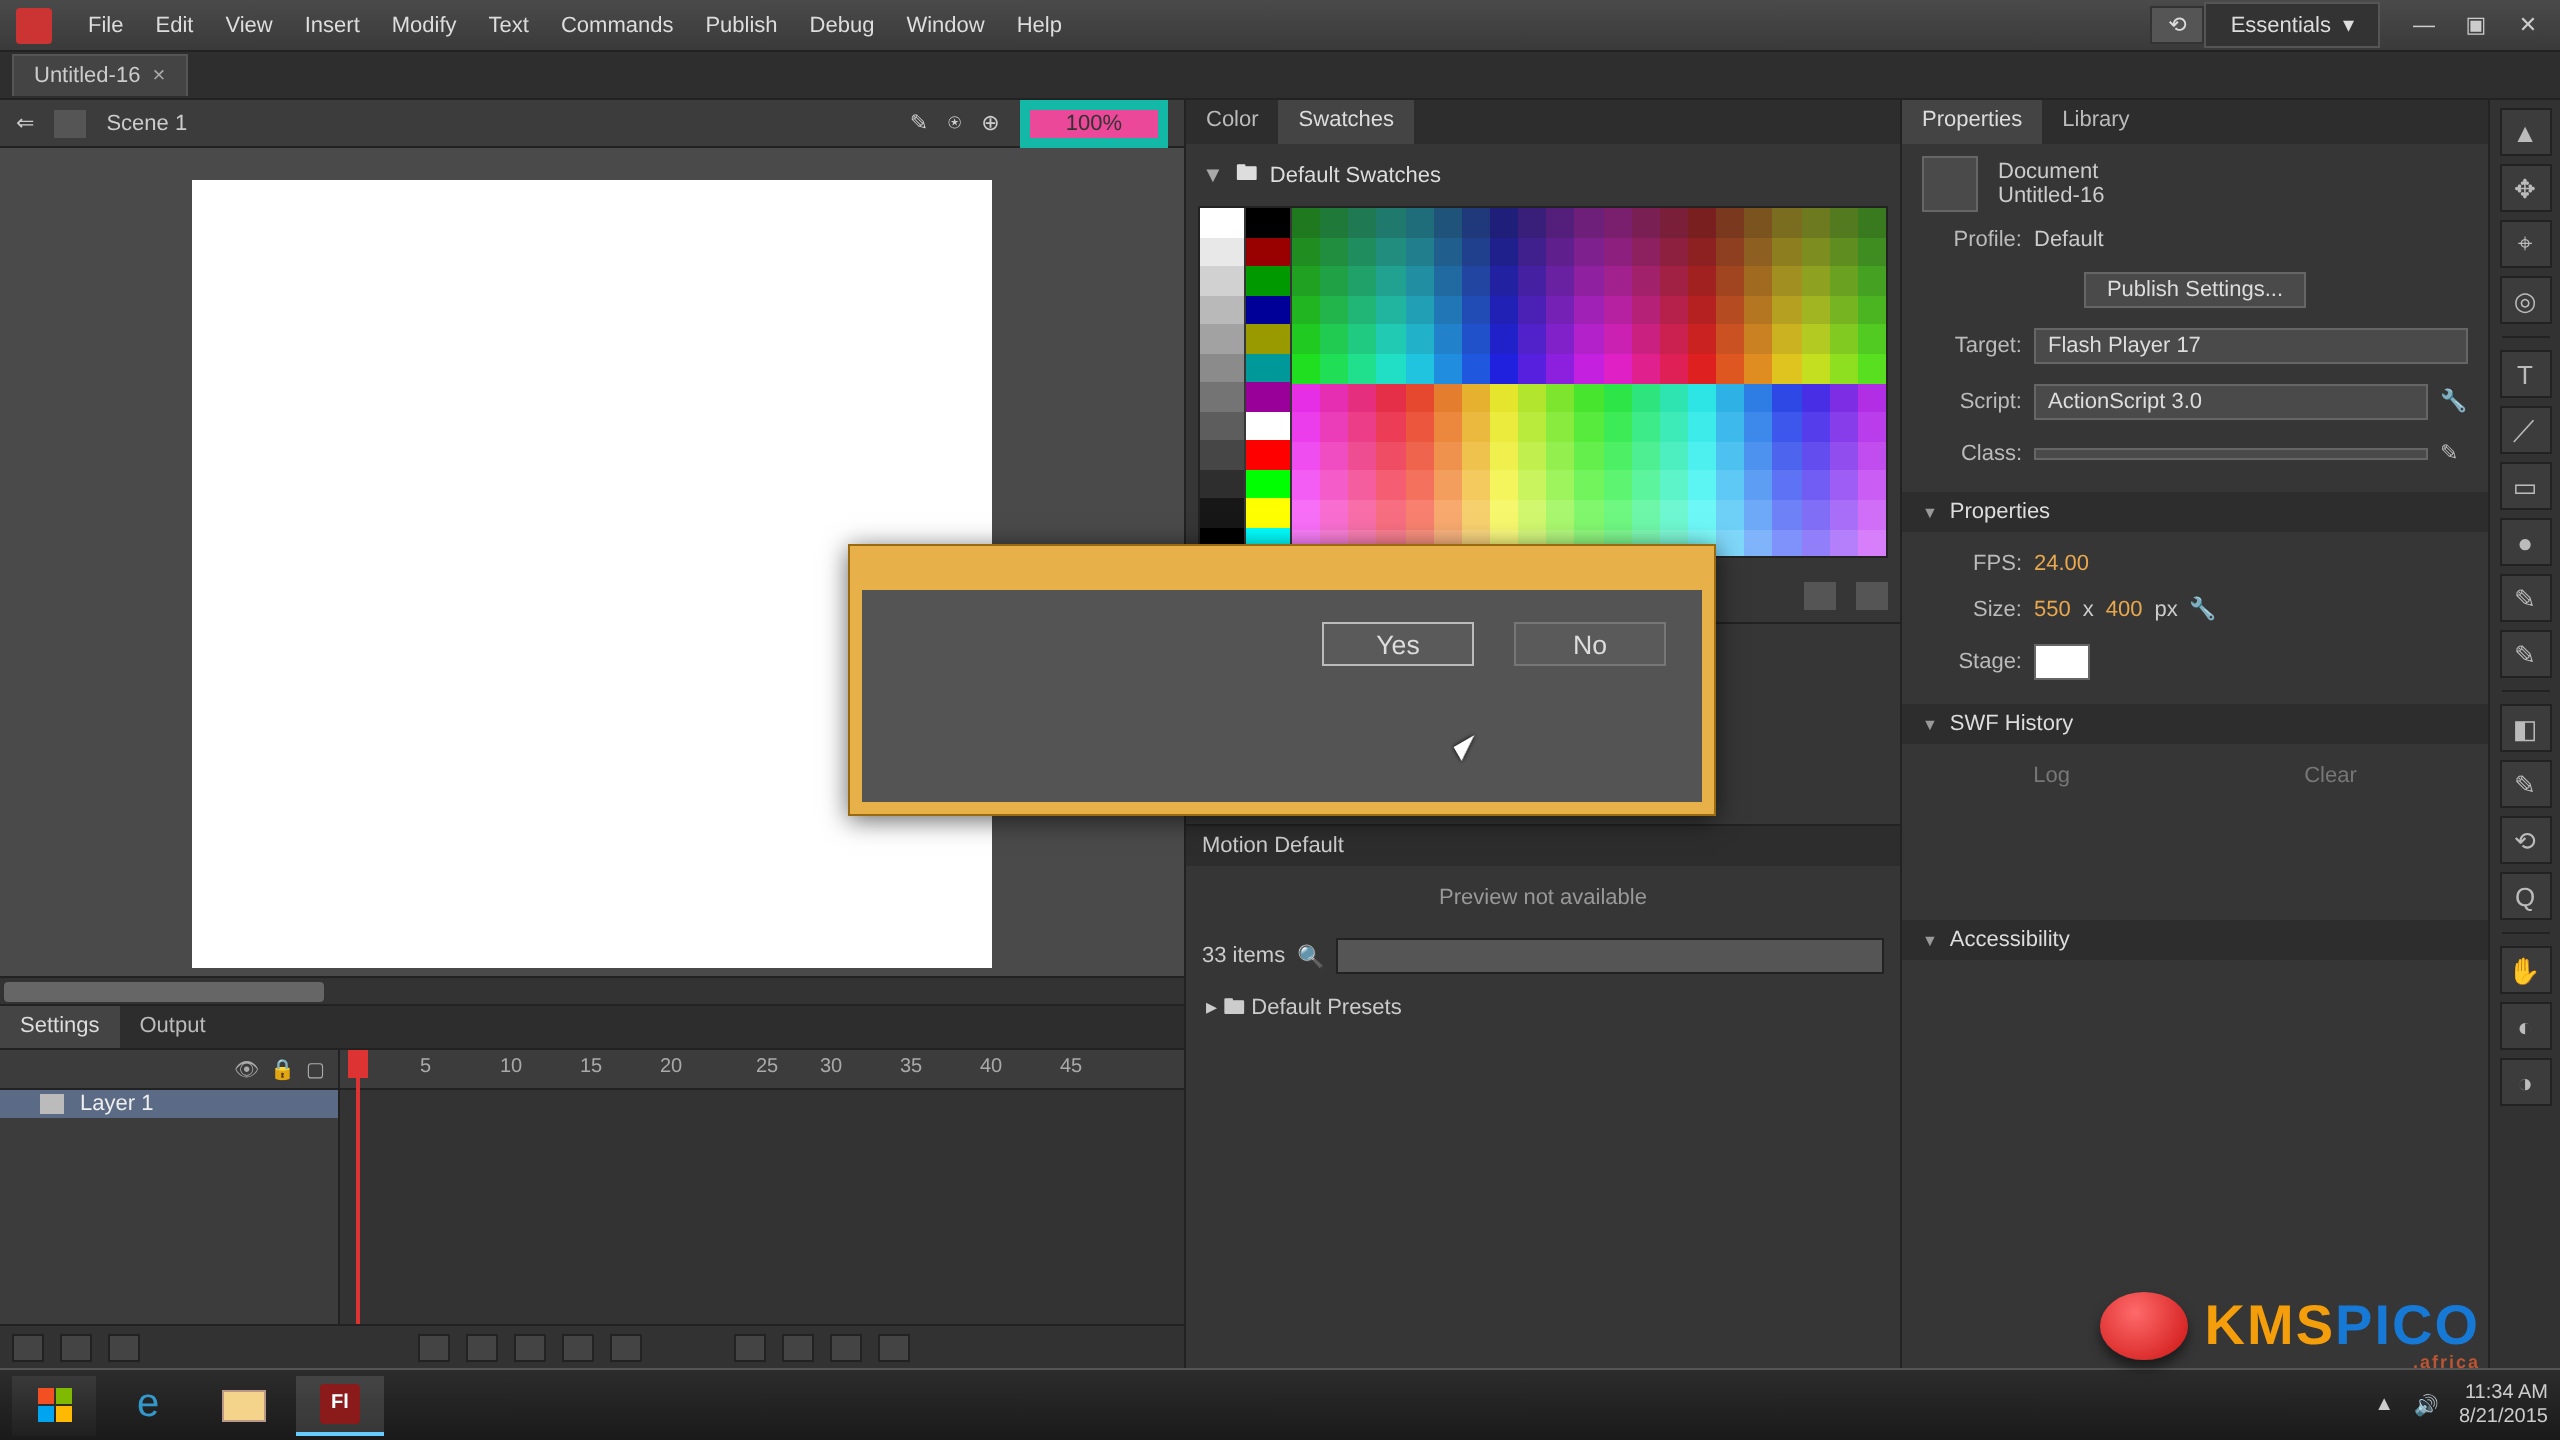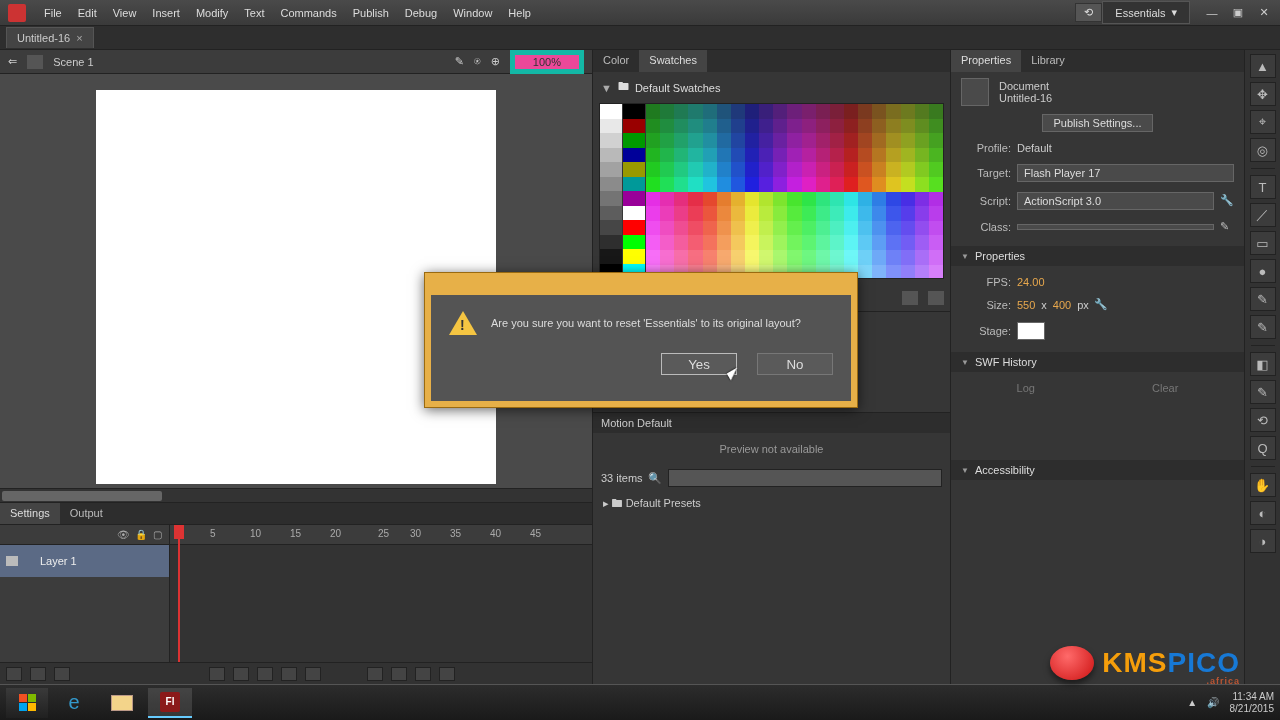--- a/index.html
+++ b/index.html
@@ -33,21 +33,21 @@
 
   
   .timeline{height:182px;background:#363636;border-top:1px solid #222;display:flex;flex-direction:column;}
   .tl-tabs{display:flex;background:#2e2e2e;height:22px;border-bottom:1px solid #222;}
   .tl-tabs .tab{padding:4px 10px;color:#bbb;}
   .tl-tabs .tab.active{background:#444;}
   .tl-body{display:flex;flex:1;}
   .tl-layers{width:170px;background:#3c3c3c;border-right:1px solid #222;}
   .tl-layers .layericons{height:20px;border-bottom:1px solid #222;display:flex;justify-content:flex-end;gap:6px;padding:0 4px;align-items:center;}
   .tl-layers .layericons span{width:12px;height:12px;color:#aaa;font-size:10px;}
-  .tl-layer{height:32px;background:#5b6a85;display:flex;align-items:center;padding:0 6px;gap:22px;color:#eee;}
+  .tl-layer{height:14px;background:#5b6a85;display:flex;align-items:center;padding:0 20px;gap:8px;color:#eee;}
   .tl-layer .folder{width:12px;height:10px;background:#bbb;}
   .tl-frames{flex:1;background:#333;position:relative;}
   .tl-ruler{height:20px;background:#3c3c3c;border-bottom:1px solid #222;display:flex;position:relative;}
   .tl-ruler .num{position:absolute;top:3px;font-size:10px;color:#aaa;}
   .tl-playhead{position:absolute;left:8px;top:0;width:2px;height:100%;background:#d33;}
   .tl-playhead::before{content:'';position:absolute;top:0;left:-4px;width:10px;height:14px;background:#d33;}
   .tl-footer{height:22px;background:#323232;border-top:1px solid #222;display:flex;align-items:center;gap:8px;padding:0 6px;}
   .tl-footer .btn{width:16px;height:14px;background:#444;border:1px solid #222;}
   .tl-footer .divgrow{flex:1;}
 
@@ -569,26 +569,26 @@
     </div>
     <div class="prop-body">
       <div class="prop-doc">
         <div class="docicon"></div>
         <div>
           <div>Document</div>
           <div>Untitled-16</div>
         </div>
       </div>
 
-      <div class="prow" style="justify-content:center">
-        <span class="btn">Publish Settings...</span>
-      </div>
       <div class="prow">
         <label>Profile:</label>
         <span>Default</span>
+      </div>
+      <div class="prow" style="justify-content:center">
+        <span class="btn">Publish Settings...</span>
       </div>
       <div class="prow">
         <label>Target:</label>
         <span class="field">Flash Player 17</span>
       </div>
       <div class="prow">
         <label>Script:</label>
         <span class="field">ActionScript 3.0</span>
         <span class="wrench">🔧</span>
       </div>
@@ -646,24 +646,20 @@
       <div class="sep"></div>
       <div class="tool">✋</div>
       <div class="tool">◐</div>
       <div class="tool">◑</div>
     </div>
 </div>
 
 <div class="dialog-back">
   <div class="dialog-title"></div>
   <div class="dialog-body">
-    <div class="dialog-msg">
-      <div class="warn-icon"></div>
-      <span>Are you sure you want to reset 'Essentials' to its original layout?</span>
-    </div>
     <div class="dialog-btns">
       <button class="primary">Yes</button>
       <button>No</button>
     </div>
   </div>
 </div>
 <div class="cursor"></div>
 
 <div class="taskbar">
   <div class="start">

